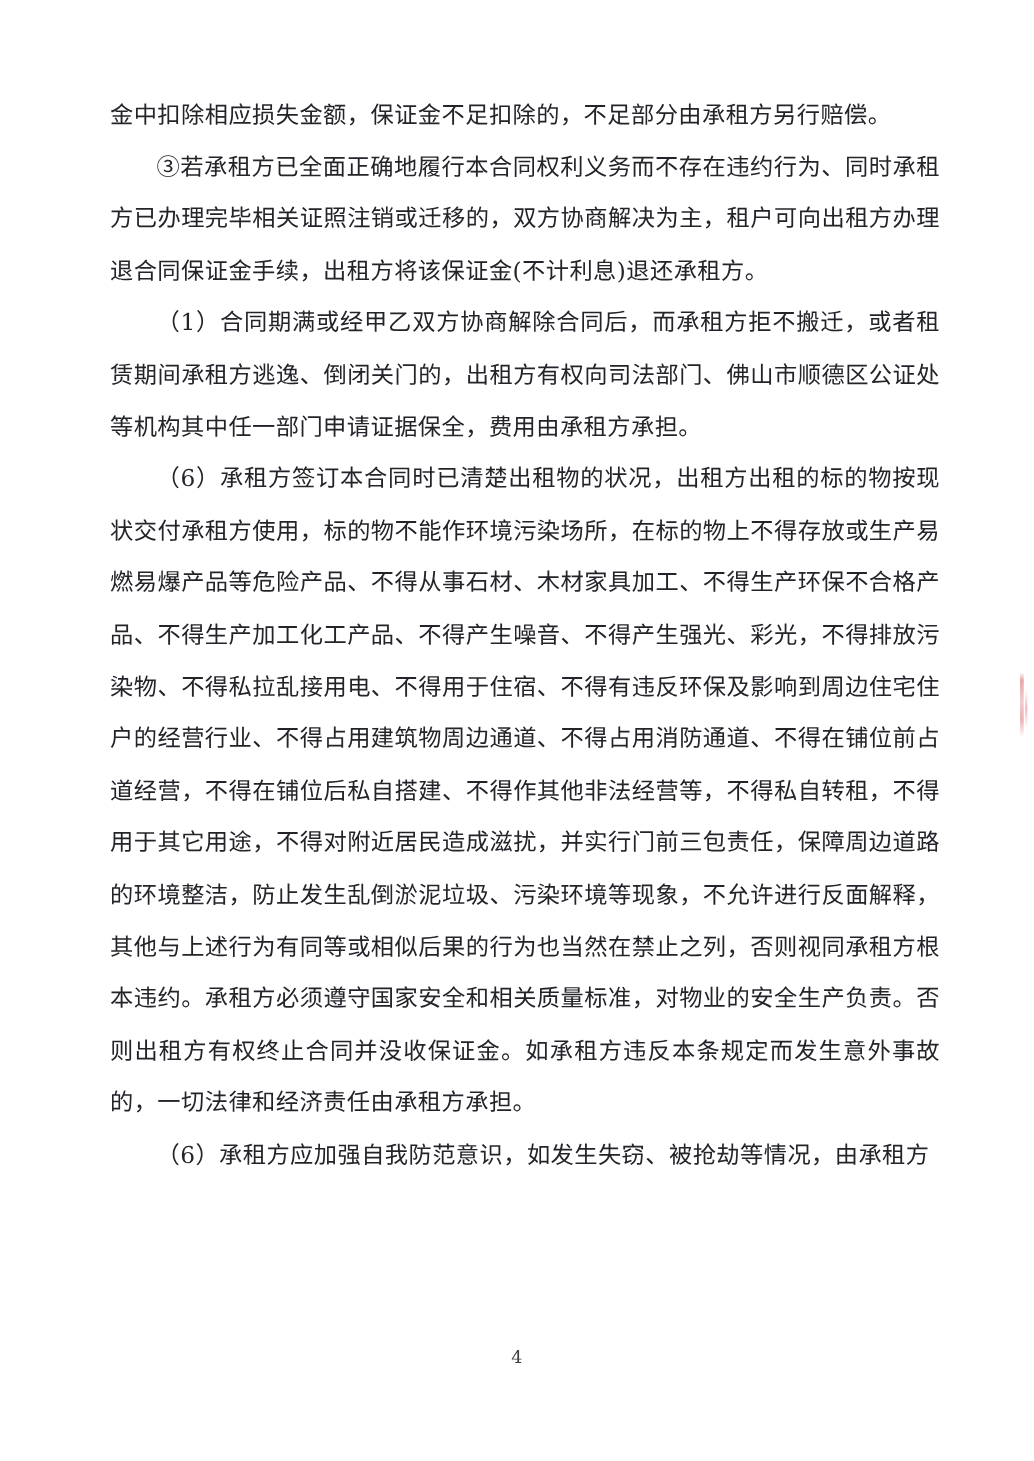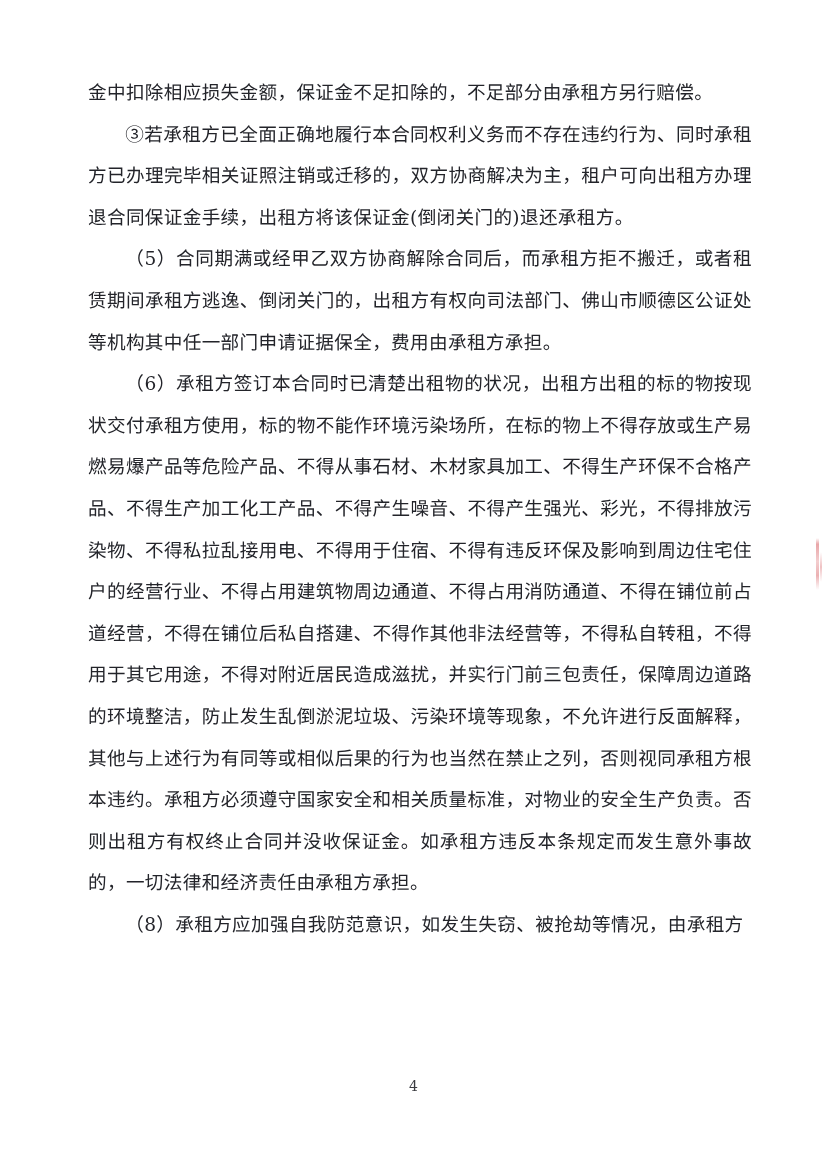--- a/index.html
+++ b/index.html
@@ -89,28 +89,28 @@
 </style>
 </head>
 <body>
 
 <div class="page">
 
   <div class="text-block">
 
     <p class="para indent-0 no-stretch">金中扣除相应损失金额，保证金不足扣除的，不足部分由承租方另行赔偿。</p>
 
-    <p class="para indent-2 no-stretch">③若承租方已全面正确地履行本合同权利义务而不存在违约行为、同时承租方已办理完毕相关证照注销或迁移的，双方协商解决为主，租户可向出租方办理退合同保证金手续，出租方将该保证金(倒闭关门的)退还承租方。</p>
+    <p class="para indent-2 no-stretch">③若承租方已全面正确地履行本合同权利义务而不存在违约行为、同时承租方已办理完毕相关证照注销或迁移的，双方协商解决为主，租户可向出租方办理退合同保证金手续，出租方将该保证金(不计利息)退还承租方。</p>
 
-    <p class="para indent-2 no-stretch">（5）合同期满或经甲乙双方协商解除合同后，而承租方拒不搬迁，或者租赁期间承租方逃逸、倒闭关门的，出租方有权向司法部门、佛山市顺德区公证处等机构其中任一部门申请证据保全，费用由承租方承担。</p>
+    <p class="para indent-2 no-stretch">（1）合同期满或经甲乙双方协商解除合同后，而承租方拒不搬迁，或者租赁期间承租方逃逸、倒闭关门的，出租方有权向司法部门、佛山市顺德区公证处等机构其中任一部门申请证据保全，费用由承租方承担。</p>
 
     <p class="para indent-2 no-stretch">（6）承租方签订本合同时已清楚出租物的状况，出租方出租的标的物按现状交付承租方使用，标的物不能作环境污染场所，在标的物上不得存放或生产易燃易爆产品等危险产品、不得从事石材、木材家具加工、不得生产环保不合格产品、不得生产加工化工产品、不得产生噪音、不得产生强光、彩光，不得排放污染物、不得私拉乱接用电、不得用于住宿、不得有违反环保及影响到周边住宅住户的经营行业、不得占用建筑物周边通道、不得占用消防通道、不得在铺位前占道经营，不得在铺位后私自搭建、不得作其他非法经营等，不得私自转租，不得用于其它用途，不得对附近居民造成滋扰，并实行门前三包责任，保障周边道路的环境整洁，防止发生乱倒淤泥垃圾、污染环境等现象，不允许进行反面解释，其他与上述行为有同等或相似后果的行为也当然在禁止之列，否则视同承租方根本违约。承租方必须遵守国家安全和相关质量标准，对物业的安全生产负责。否则出租方有权终止合同并没收保证金。如承租方违反本条规定而发生意外事故的，一切法律和经济责任由承租方承担。</p>
 
 
-    <p class="para indent-2 no-stretch">（8）承租方应加强自我防范意识，如发生失窃、被抢劫等情况，由承租方</p>
+    <p class="para indent-2 no-stretch">（6）承租方应加强自我防范意识，如发生失窃、被抢劫等情况，由承租方</p>
 
   </div>
 
   <div class="scan-artifact"></div>
   <div class="scan-artifact b"></div>
 
   <div class="page-number">4</div>
 
 </div>
 

